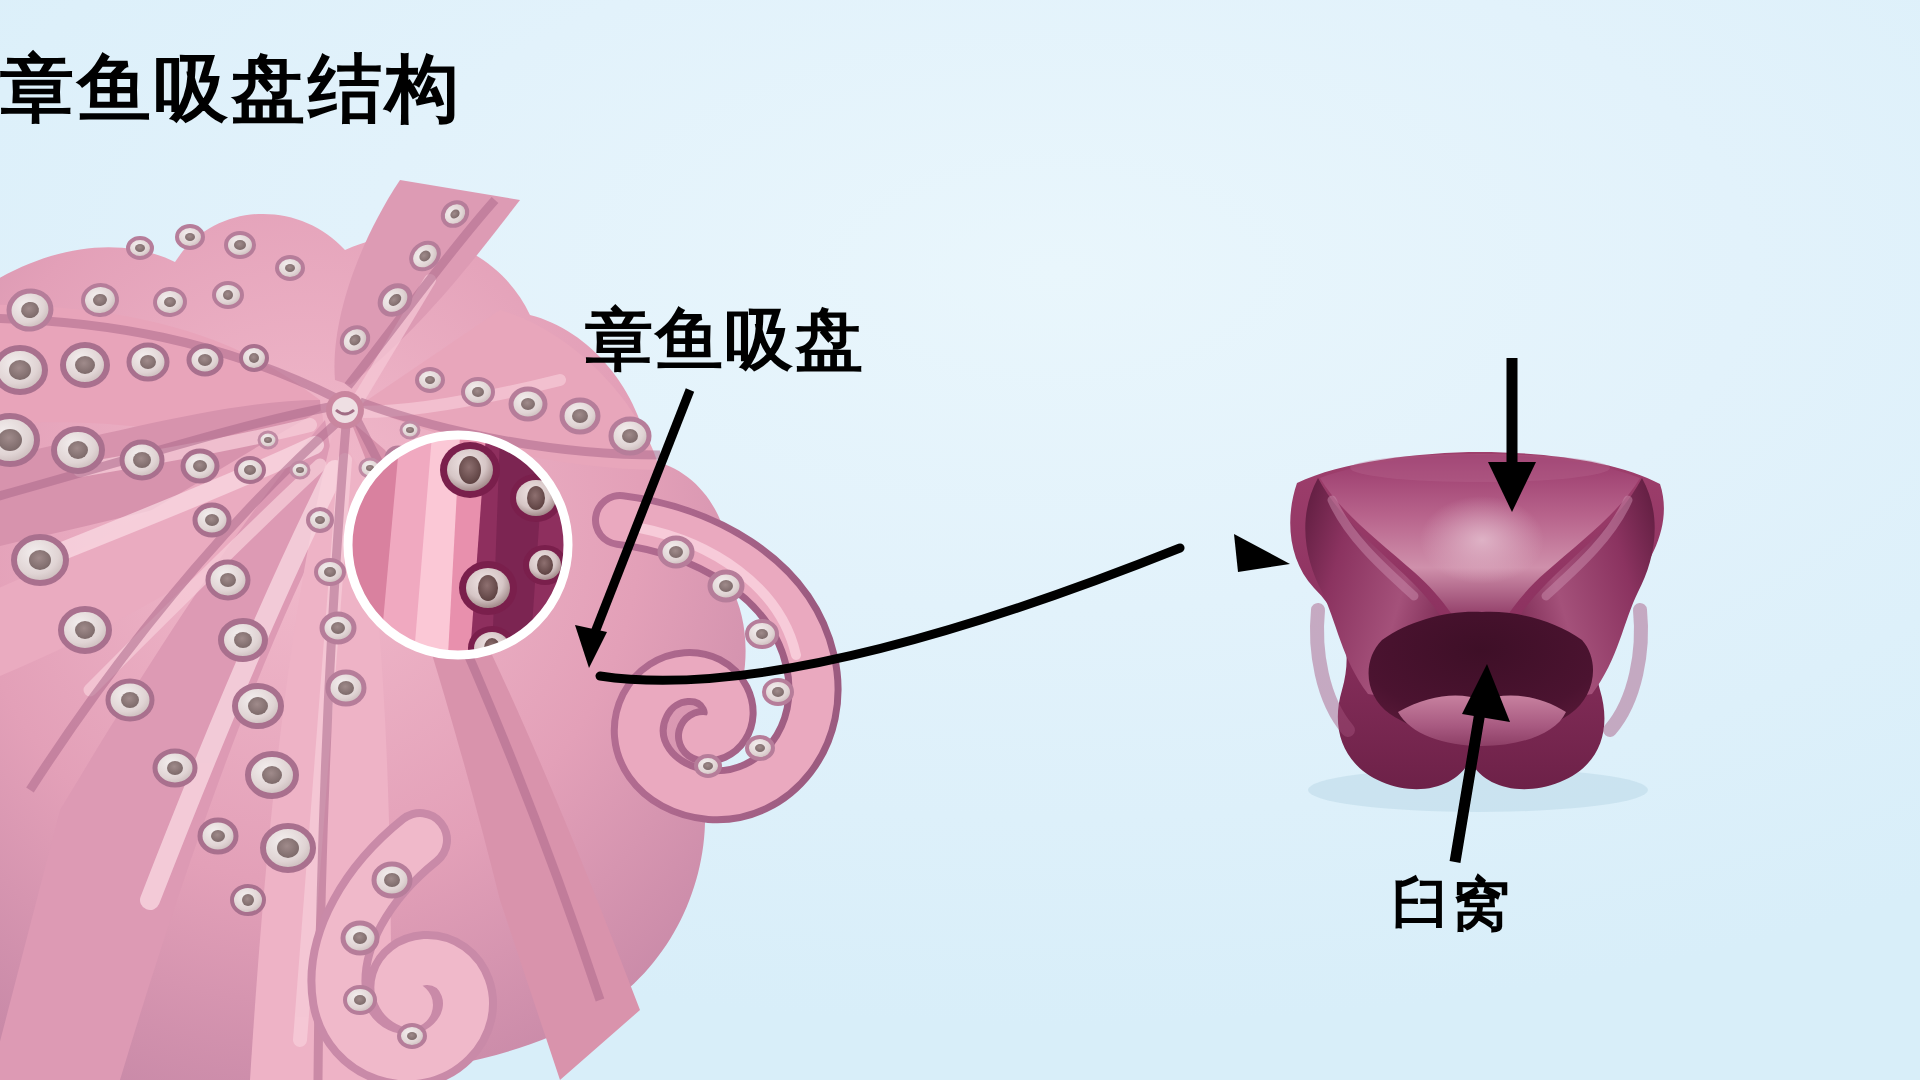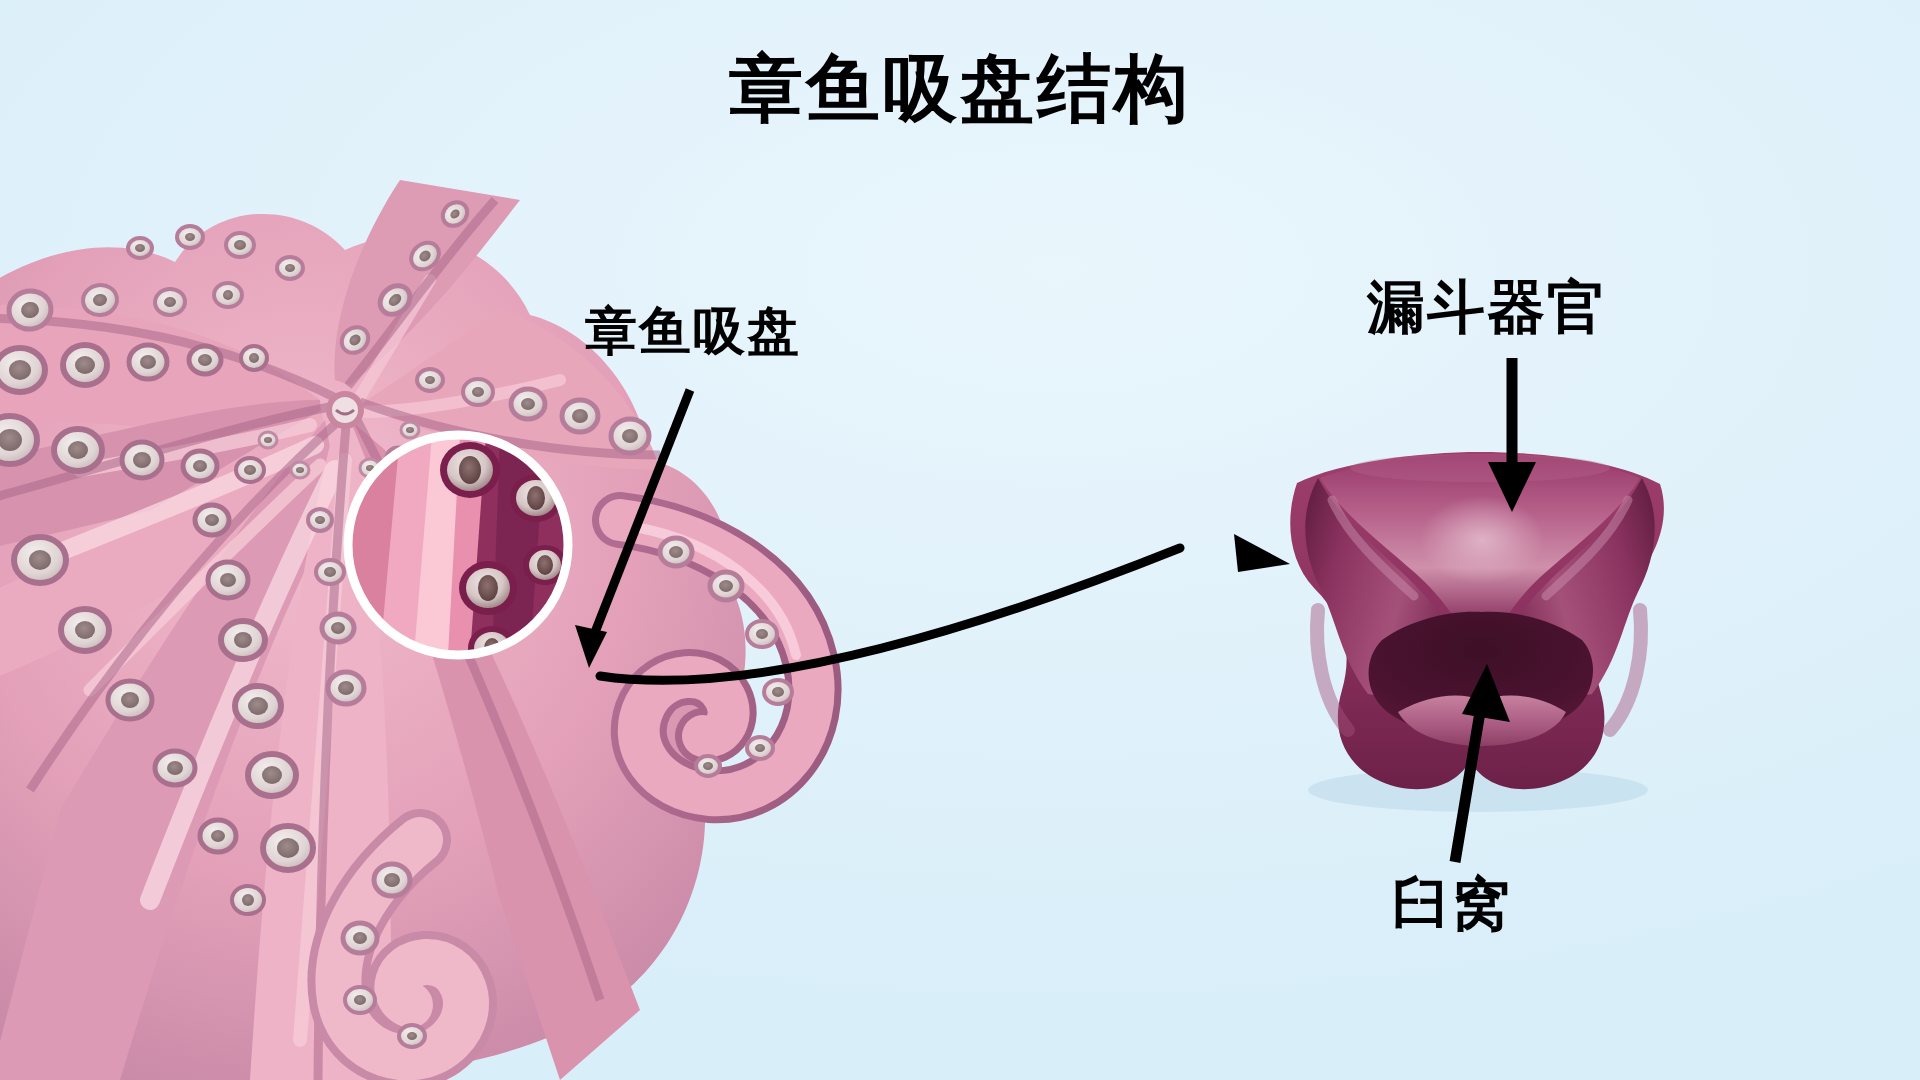--- a/index.html
+++ b/index.html
@@ -33,29 +33,28 @@
     font-weight: 700;
     letter-spacing: 2px;
     white-space: nowrap;
     line-height: 1;
     font-family: "Liberation Sans", "DejaVu Sans", sans-serif;
   }
   #title {
     top: 52px;
     left: 0;
     width: 1920px;
-    text-align: center;
     font-size: 74px;
     letter-spacing: 3px;
     font-family: Liberation Serif, serif;
   }
   #label-sucker {
     top: 305px;
     left: 585px;
-    font-size: 52px;
+    font-size: 68px;
   }
   #label-funnel {
     top: 278px;
     left: 1367px;
     font-size: 58px;
   }
   #label-acetabulum {
     top: 876px;
     left: 1392px;
     font-size: 58px;
@@ -638,17 +637,16 @@
     <g>
       <line x1="1455" y1="862" x2="1482" y2="700" stroke="#000000" stroke-width="11" stroke-linecap="butt"></line>
       <polygon points="1487,664 1462,714 1510,722" fill="#000000"></polygon>
     </g>
   </svg>
 
   <div class="label" id="title">章鱼吸盘结构</div>
 
   <div class="label" id="label-sucker">章鱼吸盘</div>
 
-  <div class="label" id="label-funnel">漏斗器官</div>
 
   <div class="label" id="label-acetabulum">臼窝</div>
 
 </div>
 
 </body></html>

